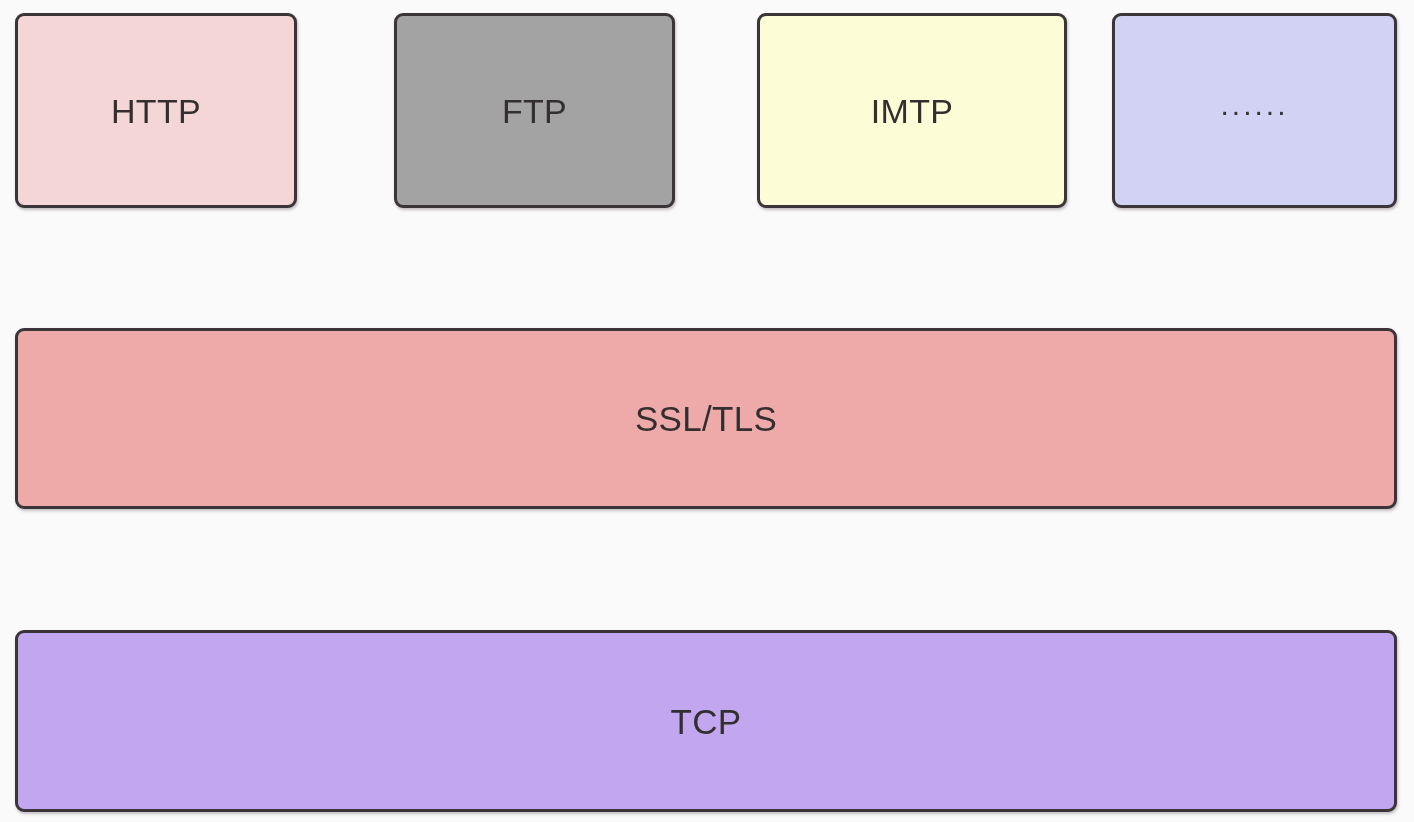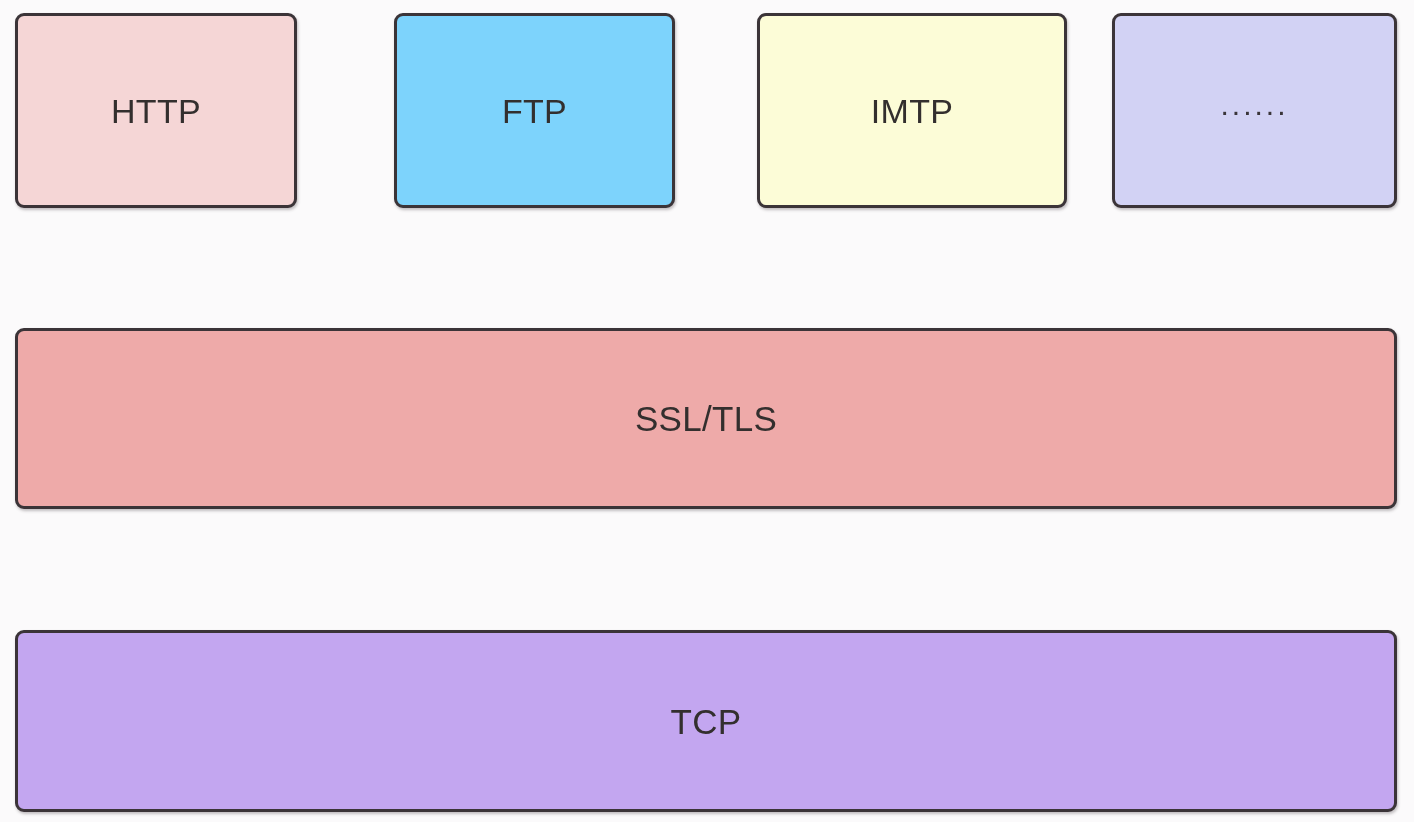--- a/index.html
+++ b/index.html
@@ -38,21 +38,21 @@
     letter-spacing: 0.3px;
     line-height: 1;
     color: #332f2e;
   }
   
   .app-row-node {
     top: 13px;
     height: 195px;
   }
   #node-http  { left: 15px;   width: 282px; background: #f5d6d6; }
-  #node-ftp   { left: 394px;  width: 281px; background: #7dd3fc; }
+  #node-ftp   { left: 394px;  width: 281px; background: #a3a3a3; }
   #node-imtp  { left: 757px;  width: 310px; background: #fcfcd7; }
   #node-more  { left: 1112px; width: 285px; background: #d2d2f4; }
 
   
   #node-more .node-label {
     font-size: 30px;
     letter-spacing: 3px;
     transform: translateY(-6px);
     color: #3a3539;
   }

